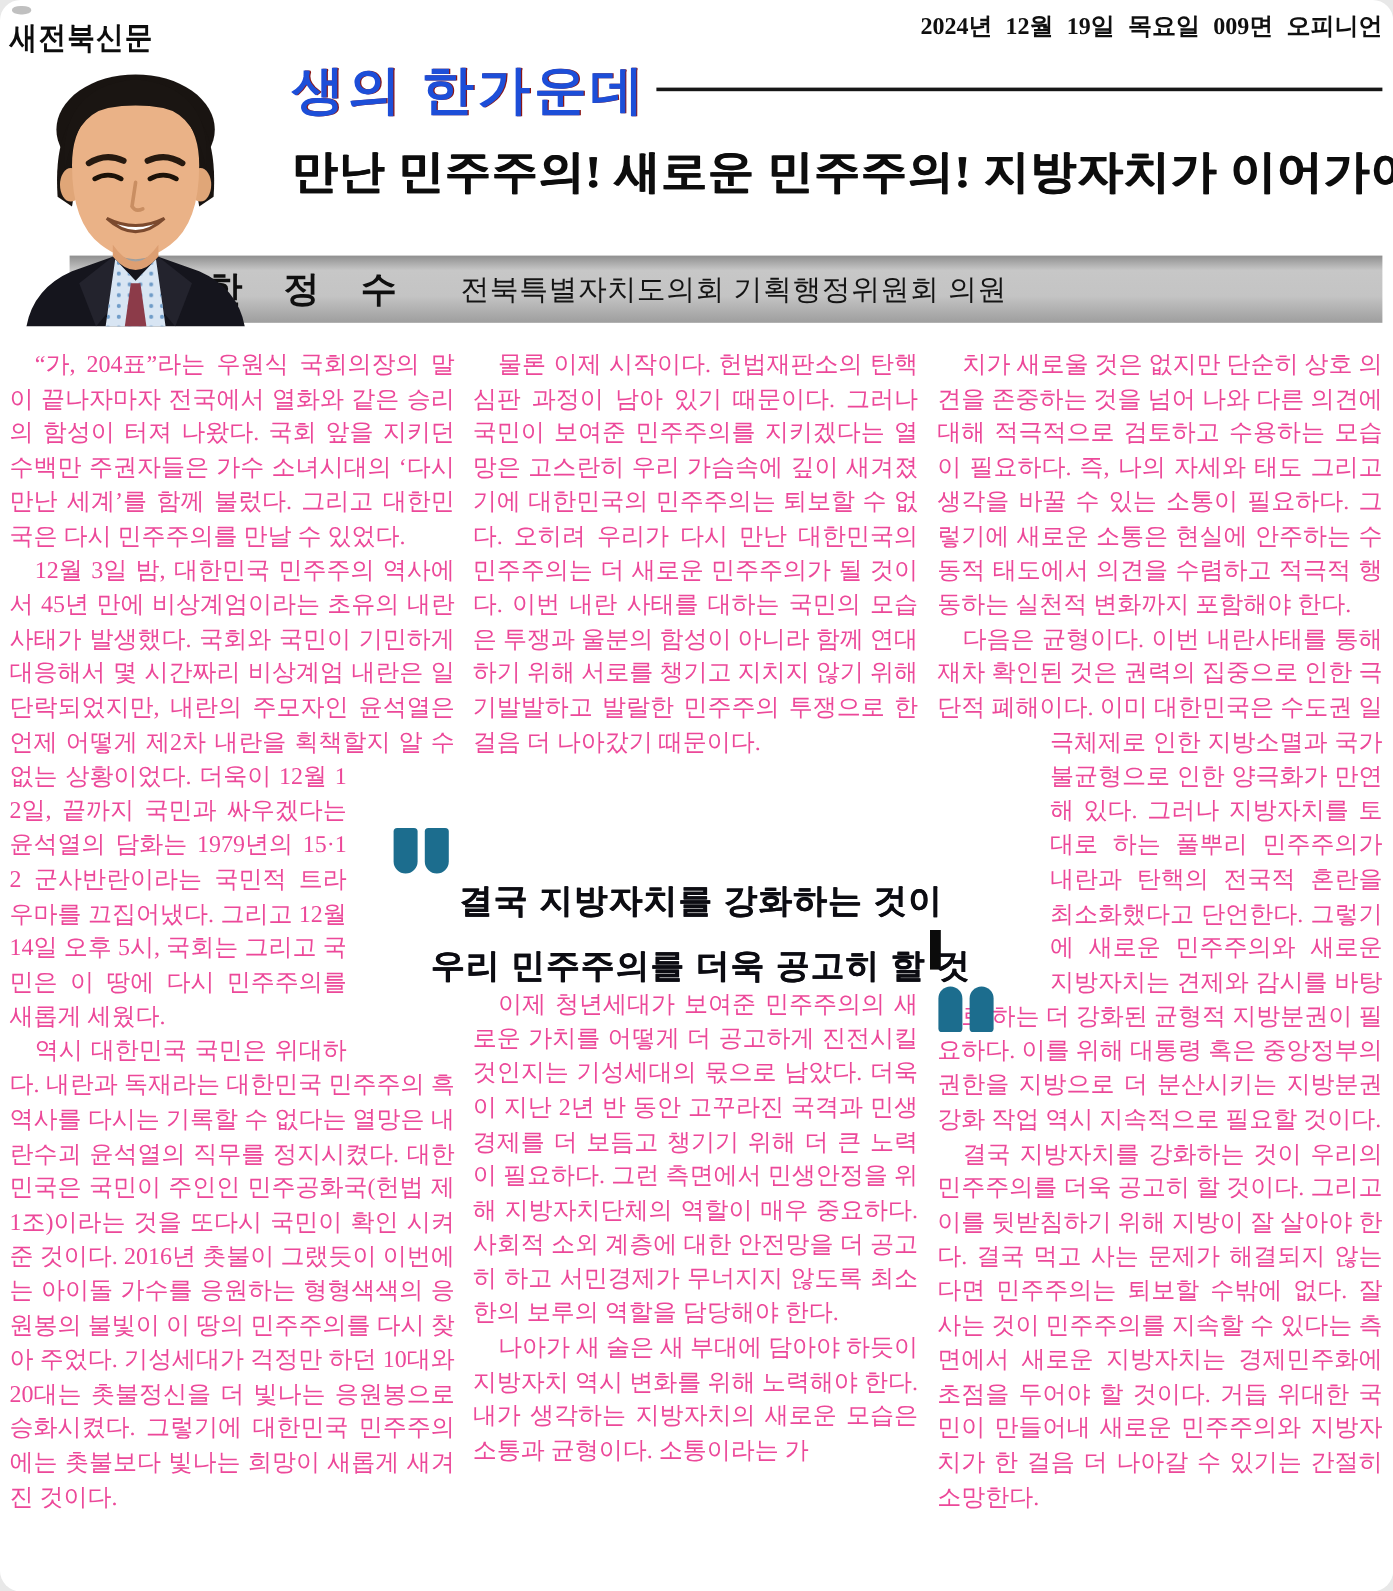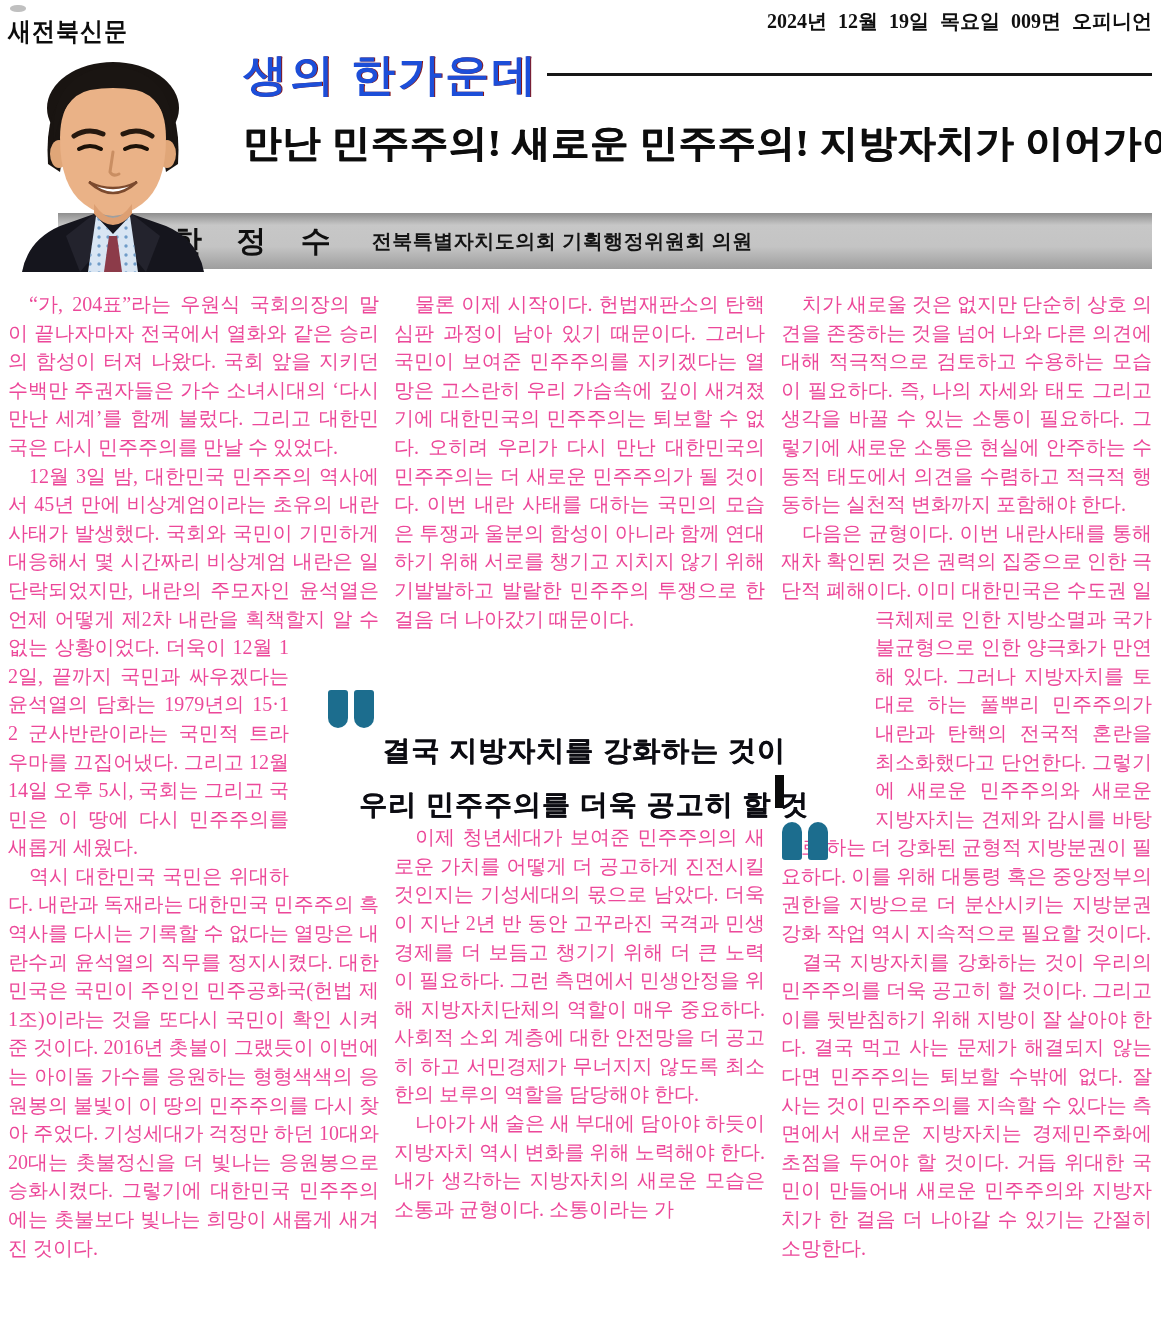--- a/index.html
+++ b/index.html
@@ -1,39 +1,39 @@
 <!DOCTYPE html>
 <html><head>
 <meta charset="utf-8">
 <style>
   html,body { margin:0; padding:0; background:#e8e8e8; }
   .page { position:relative; width:1161px; height:1326px; background:#ffffff; overflow:hidden;
-          font-family:"Liberation Serif","DejaVu Serif",serif; }
+          font-family:"Liberation Serif","DejaVu Serif",serif;border-radius:17px; }
 
   
   .logo { position:absolute; left:8px; top:14px; font-family:"Liberation Sans","DejaVu Sans",sans-serif;
           font-weight:900; font-size:23px; color:#0d0d0d; letter-spacing:1px; transform:scaleY(1.12); transform-origin:left top; }
   .logo-ornament { position:absolute; left:10px; top:5px; width:16px; height:7px; background:#b5b5b5; border-radius:45%; opacity:.85; }
   .dateline { position:absolute; right:9px; top:8px; font-weight:bold; font-size:20px; color:#101010; word-spacing:6px; }
 
   
   .title-row { position:absolute; left:243px; top:46px; width:909px; display:flex; align-items:flex-start; }
   .section-title { font-weight:bold; font-size:44px; color:#1d4ed8; letter-spacing:3px; white-space:nowrap;
                    text-shadow:1px 0 0 #8a1616; }
   .title-rule { flex:1; height:0; border-top:3px solid #171717; margin-top:27px; margin-left:8px; }
   .headline { position:absolute; left:243px; top:118px; width:912px; margin:0; font-weight:900; font-size:38px;
               color:#0d0d0d; letter-spacing:1px; white-space:nowrap; text-shadow:1px 0 0 #0d0d0d; }
 
   
   .byline-bar { position:absolute; left:58px; top:213px; width:1094px; height:56px; display:flex; align-items:center;
                 background:linear-gradient(180deg,#8f8f8f 0%,#c7c7c7 22%,#c4c4c4 60%,#9e9e9e 100%); }
   .author-name { margin-left:114px; font-family:"Liberation Sans","DejaVu Sans",sans-serif; font-weight:bold;
                  font-size:30px; letter-spacing:13px; color:#0f0f0f; white-space:nowrap; }
-  .author-title { margin-left:28px; font-family:"Liberation Sans","DejaVu Sans",sans-serif; font-weight:bold;
-                  font-size:20px; color:#141414; letter-spacing:.5px; white-space:nowrap; }
+  .author-title { margin-left:40px; font-family:"Liberation Sans","DejaVu Sans",sans-serif; font-weight:normal;
+                  font-size:24px; color:#141414; letter-spacing:.5px; white-space:nowrap; }
 
   
   .photo { position:absolute; left:14px; top:44px; width:198px; height:228px; z-index:3; }
 
   
   .col { position:absolute; top:290px; height:1036px; overflow:hidden; font-size:20px; line-height:28.6px;
          color:#ec4899; text-align:justify; word-break:break-all; }
   .col p { margin:0; text-indent:21px; }
   .col1 { left:8px;   width:371px; }
   .col2 { left:394px; width:371px; }

